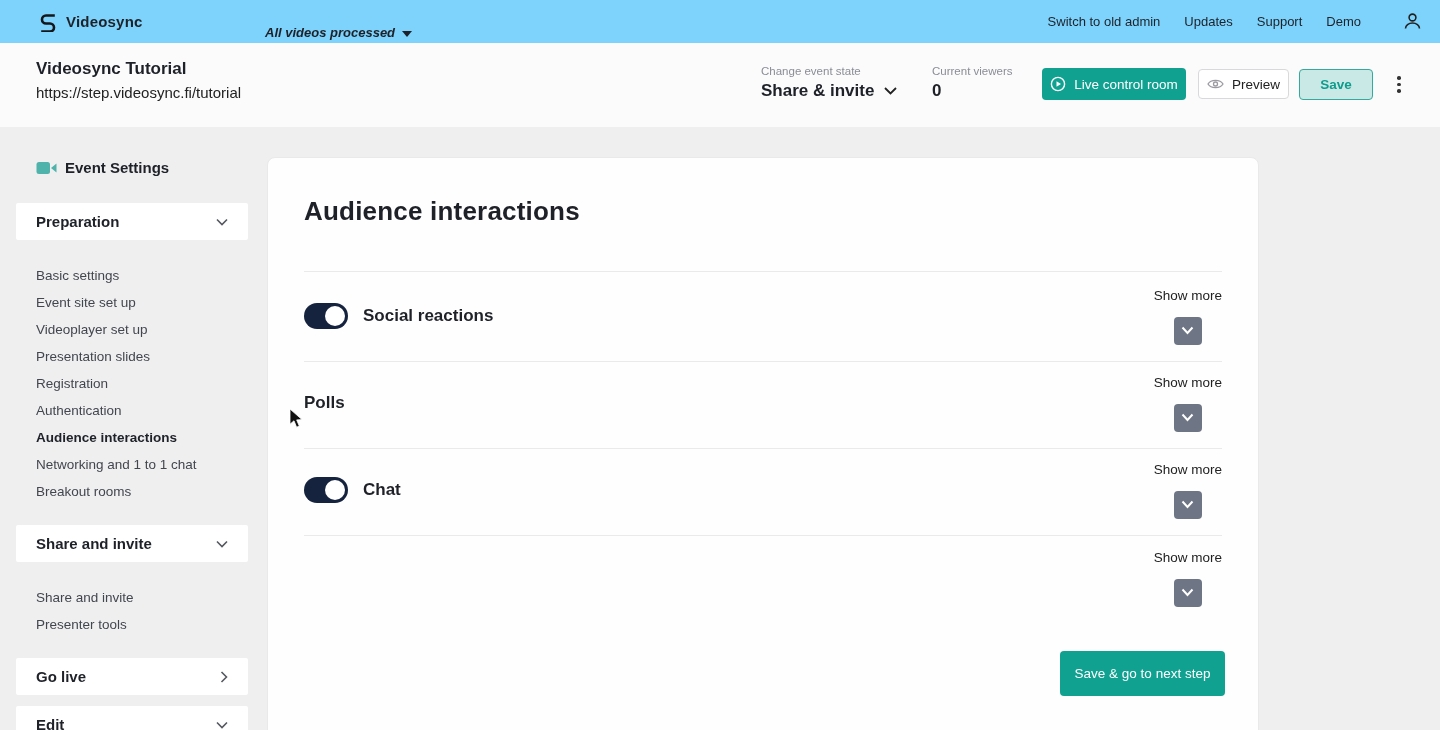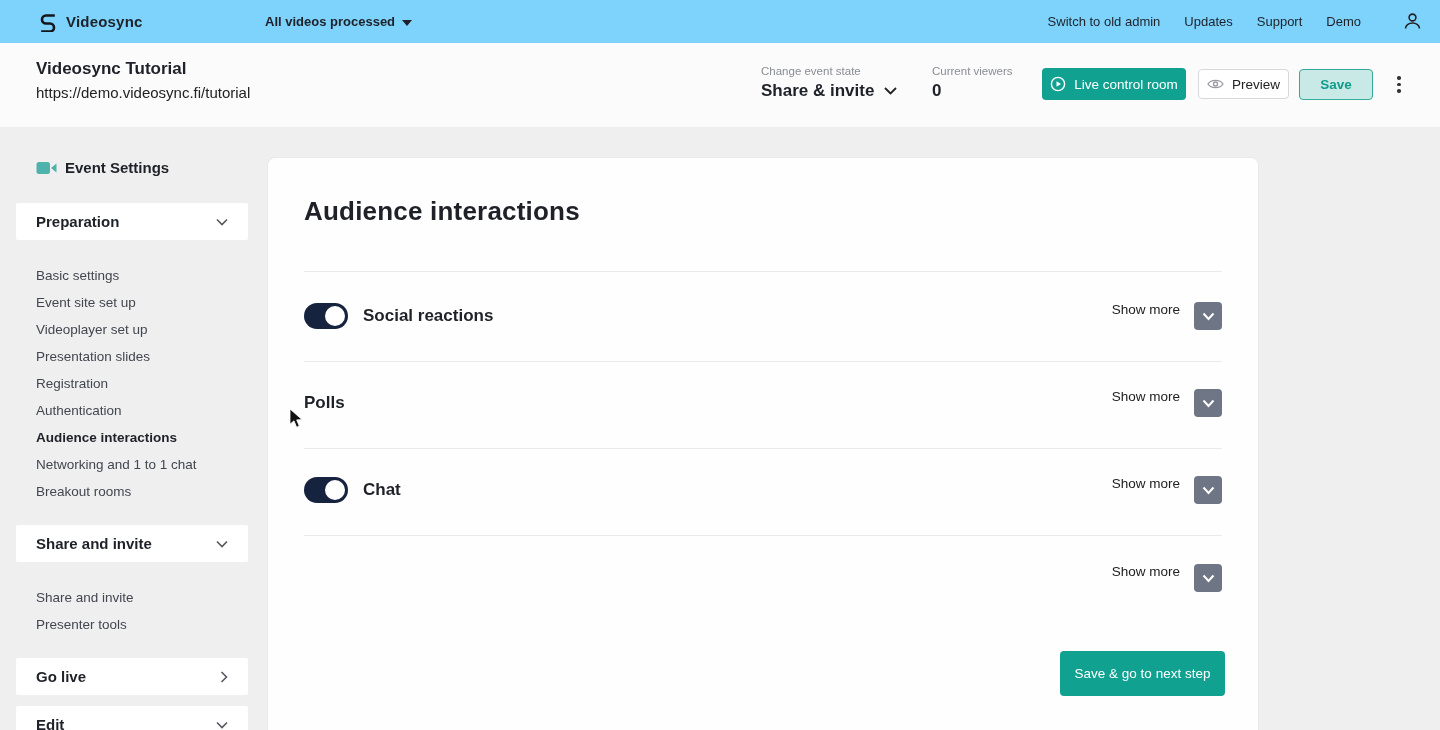--- a/index.html
+++ b/index.html
@@ -3,21 +3,21 @@
 <meta charset="utf-8">
 <style>
   * { margin:0; padding:0; box-sizing:border-box; }
   html,body { width:1440px; height:730px; overflow:hidden; }
   body { font-family:"Liberation Sans", sans-serif; background:#efeff0; position:relative; color:#1e2128; }
 
   
   .topbar { position:absolute; left:0; top:0; width:1440px; height:43px; background:#7dd3fc; display:flex; align-items:center; }
   .brand { display:flex; align-items:center; gap:8px; margin-left:38px; }
   .brand-name { font-size:15px; font-weight:700; letter-spacing:.2px; }
-  .videos-dd { position:absolute; left:265px; top:0; height:43px; display:flex; align-items:center; gap:7px; font-size:13px; font-weight:600; cursor:pointer; }
+  .videos-dd { position:absolute; left:265px; top:11px; height:43px; display:flex; align-items:center; gap:7px; font-size:13px; font-weight:600; cursor:pointer;font-style:italic; }
   .videos-dd .tri { width:0; height:0; border-left:5px solid transparent; border-right:5px solid transparent; border-top:6px solid #1e2128; margin-top:2px; }
   .top-links { margin-left:auto; display:flex; align-items:center; gap:24px; padding-right:18px; font-size:13px; }
   .top-link { cursor:pointer; white-space:nowrap; }
   .user-ic { margin-left:18px; display:flex; align-items:center; cursor:pointer; }
 
   
   .evheader { position:absolute; left:0; top:43px; width:1440px; height:84px; background:#fbfbfc; }
   .ev-title-block { position:absolute; left:36px; top:16px; }
   .ev-title { font-size:17px; font-weight:700; margin-bottom:5px; }
   .ev-url { font-size:15px; color:#222; }
@@ -43,21 +43,21 @@
   .it.active { font-weight:700; color:#1e2128; }
 
   
   .card { position:absolute; left:267px; top:157px; width:992px; height:600px; background:#fffeff; border:1px solid #e9e9ea; border-radius:8px; }
   .card h1 { position:absolute; left:36px; top:38px; font-size:26px; font-weight:700; letter-spacing:.2px; }
   .divider { position:absolute; left:36px; right:36px; height:1px; background:#eaeaeb; }
   .row { position:absolute; left:36px; right:36px; height:40px; display:flex; align-items:center; }
   .row-label { font-size:17px; font-weight:700; }
   .toggle { width:44px; height:26px; border-radius:13px; background:#15233e; position:relative; margin-right:15px; cursor:pointer; flex:0 0 auto; }
   .toggle .knob { position:absolute; right:3px; top:3px; width:20px; height:20px; border-radius:50%; background:#fff; }
-  .row-right { margin-left:auto; display:flex; align-items:flex-start; gap:14px; }
+  .row-right { margin-left:auto; display:flex; align-items:center; gap:14px;flex-direction:column; }
   .show-more { font-size:13.5px; color:#222; cursor:pointer; }
   .chev-btn { width:28px; height:28px; border-radius:4px; background:#6e7585; display:flex; align-items:center; justify-content:center; cursor:pointer; }
   .btn-next { position:absolute; left:792px; top:493px; width:165px; height:45px; background:#10a191; color:#fff; font-size:13.5px; }
 
   .cursor { position:absolute; left:289px; top:408px; z-index:50; pointer-events:none; }
 </style>
 </head>
 <body>
 
 <div class="topbar">
@@ -83,21 +83,21 @@
           <circle cx="9.5" cy="5.5" r="3.4"></circle>
           <path d="M2.5 16.5 a7 5.5 0 0 1 14 0"></path>
         </svg>
     </span>
   </div>
 </div>
 
 <div class="evheader">
   <div class="ev-title-block">
     <div class="ev-title">Videosync Tutorial</div>
-    <div class="ev-url">https://demo.videosync.fi/tutorial</div>
+    <div class="ev-url">https://step.videosync.fi/tutorial</div>
   </div>
 
   <div class="state-block">
     <div class="mini-label">Change event state</div>
     <div class="state-value">
       <span>Share &amp; invite</span>
       <svg width="13" height="8" viewBox="0 0 13 8">
           <polyline points="1,1 6.5,6.5 12,1" fill="none" stroke="#222" stroke-width="1.8"></polyline>
         </svg>
     </div>

